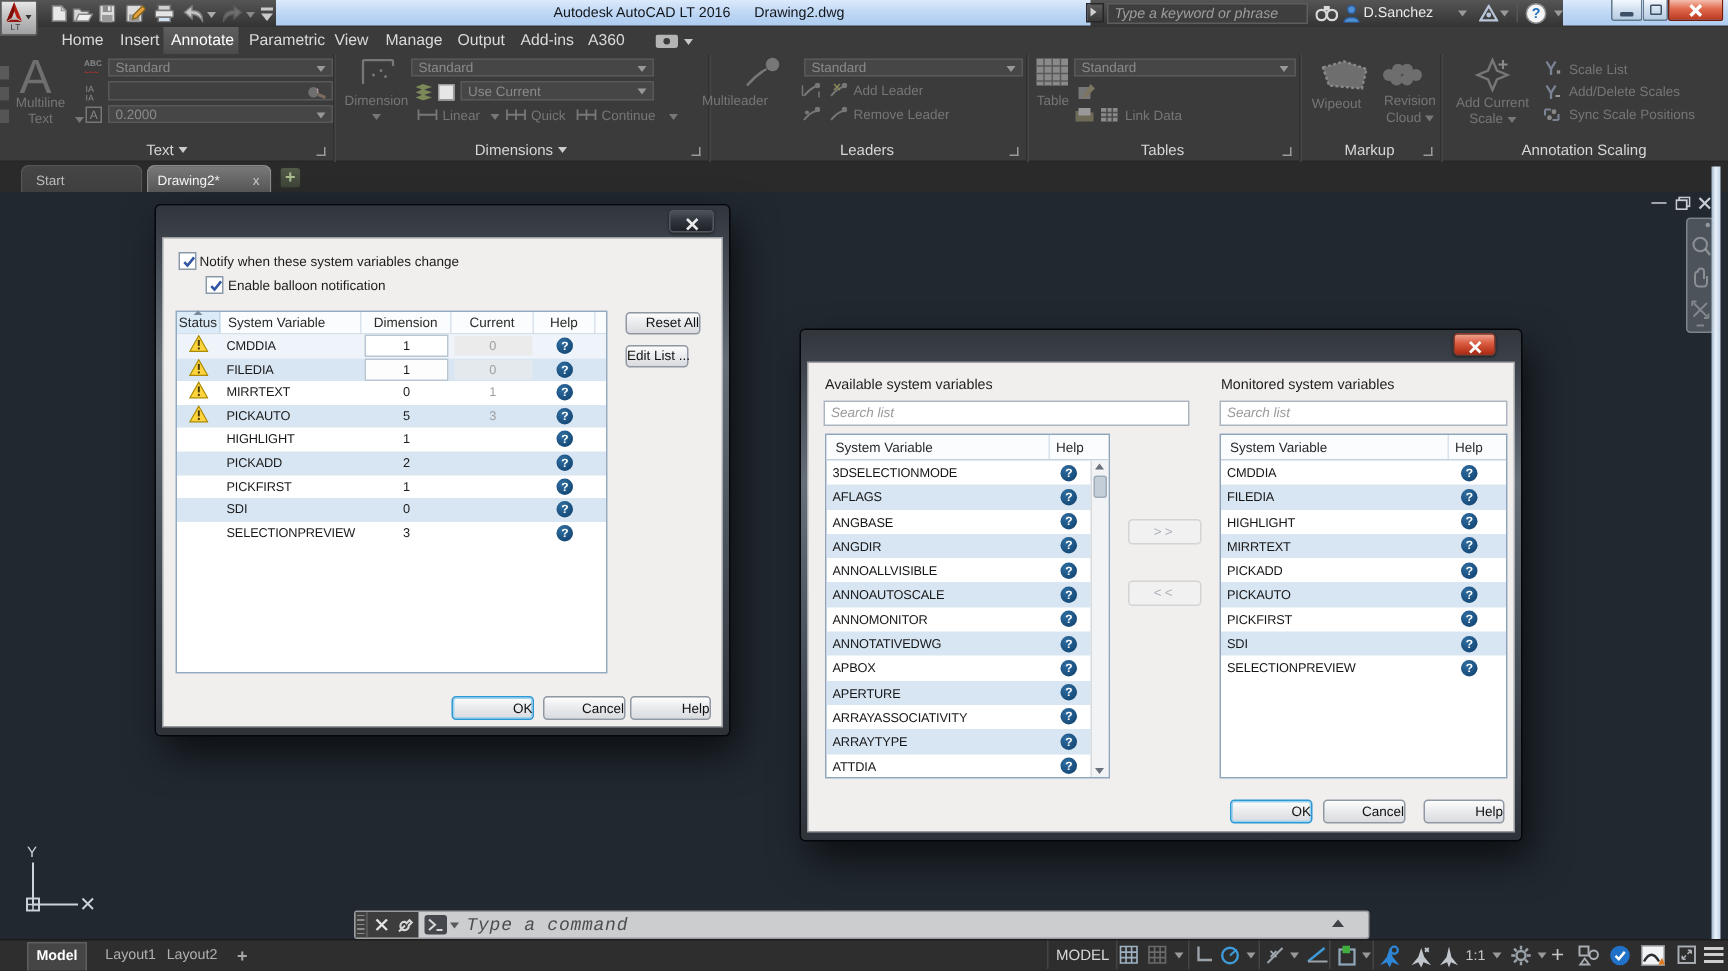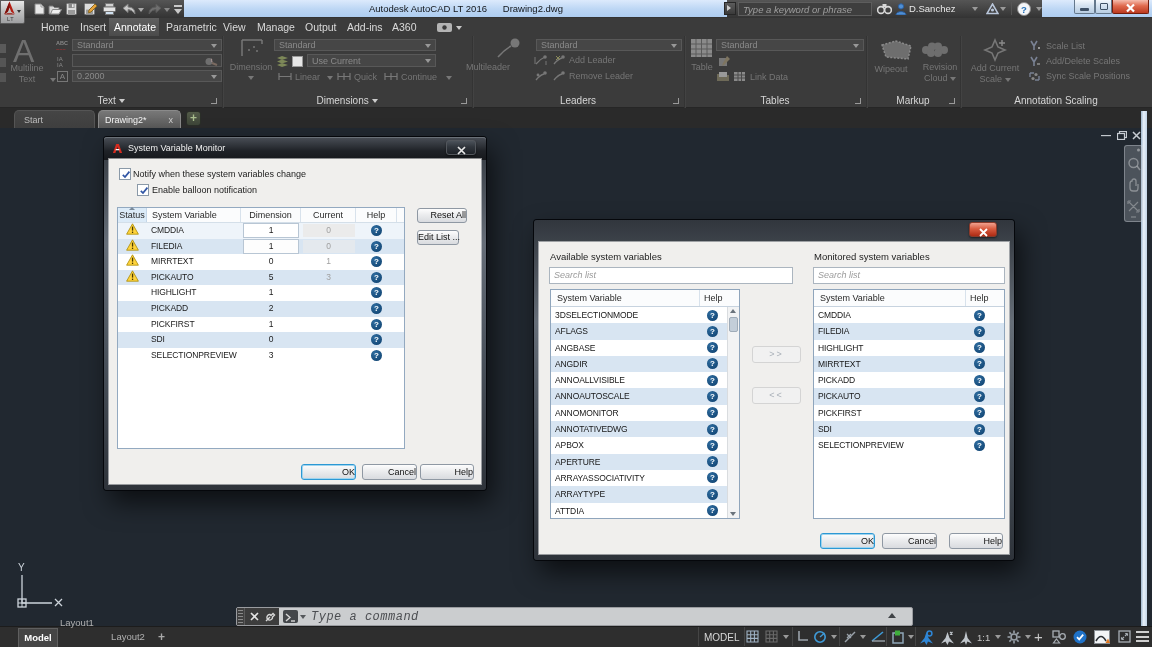--- a/index.html
+++ b/index.html
@@ -188,21 +188,21 @@
  <span class="a dtx" style="left:401px;top:36px">Continue</span>
     <span class="cd a" style="left:446px;top:40px;border-top-color:#777"></span>
  <div class="plab" style="left:222px;width:250px">Dimensions <span class="cd" style="border-top-color:#ccc"></span></div>
  <div class="lau" style="left:460px"></div>
  <div class="psep" style="left:472px;top:0;height:72px"></div>
 
  <svg class="a" style="left:494px;top:2px" width="28" height="22" viewBox="0 0 28 22">
       <circle cx="21" cy="5" r="4.5" fill="#777"></circle>
       <path d="M17 8 Q10 12 4 19" stroke="#777" stroke-width="1.6" fill="none"></path>
     </svg>
- <div class="a dtx" style="left:452px;top:26px;width:58px;text-align:right">Multileader</div>
+ <div class="a dtx" style="left:468px;top:26px;width:58px;text-align:left">Multileader</div>
  <div class="fld" style="left:536px;top:3px;width:146px">Standard<span class="fldc"></span></div>
  <svg class="a" style="left:534px;top:19px" width="13" height="11" viewBox="0 0 13 11">
       <path d="M2 9 Q6 4 11 2" stroke="#777" stroke-width="1.3" fill="none"></path>
       <circle cx="11" cy="2" r="1.8" fill="#777"></circle>
       <path d="M1 2 L1 9 M12 6 L12 10" stroke="#777"></path>
     </svg>
  <svg class="a" style="left:552px;top:19px" width="13" height="11" viewBox="0 0 13 11">
       <path d="M2 9 Q6 4 10 3" stroke="#777" stroke-width="1.3" fill="none"></path>
       <circle cx="11" cy="2" r="1.8" fill="#777"></circle>
       <path d="M4 1 L8 5 M8 1 L4 5" stroke="#8a8a5a" stroke-width="1"></path>
@@ -340,21 +340,21 @@
         <path d="M3 3 L7 6.5 L3 10" stroke="#d8d8d8" stroke-width="1.4" fill="none"></path>
         <path d="M8 10 L12 10" stroke="#d8d8d8" stroke-width="1.4"></path>
       </svg></div>
   <span class="cd a" style="left:63px;top:7px;border-top-color:#55585c"></span>
   <div class="a" style="left:74px;top:1px;color:#4c4e52;font:italic 12px/16px 'Liberation Mono',monospace;letter-spacing:0.5px">Type a command</div>
   <div class="a" style="right:16px;top:5px;width:0;height:0;border-left:4px solid transparent;border-right:4px solid transparent;border-bottom:5px solid #3f4246"></div>
 </div>
 
 <div class="a" style="left:0;top:626px;width:1152px;height:21px;background:#2e2e2e;border-top:1px solid #1c1c1c"></div>
 <div class="a" style="left:18px;top:628px;width:40px;height:19px;background:#454545;border:1px solid #5f5f5f;border-bottom:none;color:#fff;font:bold 9.5px/18px 'Liberation Sans',sans-serif;text-align:center">Model</div>
-<div class="a" style="left:60px;top:614px;width:44px;height:17px;color:#b0b0b0;font:9.5px/18px 'Liberation Sans',sans-serif;text-align:left">Layout1</div>
+<div class="a" style="left:60px;top:628px;width:44px;height:17px;color:#b0b0b0;font:9.5px/18px 'Liberation Sans',sans-serif;text-align:right">Layout1</div>
 <div class="a" style="left:106px;top:628px;width:44px;height:19px;color:#b0b0b0;font:9.5px/18px 'Liberation Sans',sans-serif;text-align:center">Layout2</div>
 <div class="a" style="left:155px;top:631px;width:13px;height:13px;color:#a8a8a8;font:bold 12px/12px 'Liberation Sans',sans-serif;text-align:center">+</div>
 <div class="a" style="left:698px;top:627px;width:1px;height:19px;background:#454545"></div>
 <div class="a" style="left:744px;top:627px;width:1px;height:19px;background:#454545"></div>
 <div class="a" style="left:792px;top:627px;width:1px;height:19px;background:#454545"></div>
 <div class="a" style="left:839px;top:627px;width:1px;height:19px;background:#454545"></div>
 <div class="a" style="left:886px;top:627px;width:1px;height:19px;background:#454545"></div>
 <div class="a" style="left:915px;top:627px;width:1px;height:19px;background:#454545"></div>
 <div class="a" style="left:704px;top:629px;color:#d8d8d8;font-size:10px;line-height:17px">MODEL</div>
 <svg class="sic" style="left:746px" width="13" height="13" viewBox="0 0 13 13">
@@ -421,27 +421,20 @@
     <path d="M2 11 Q7 2 12 11" fill="none" stroke="#2a2e33" stroke-width="1.6"></path>
     <path d="M11.5 13 L14 8.5 L16 13 Z" fill="#e07820"></path>
   </svg>
 <svg class="sic" style="left:1118px" width="13" height="13" viewBox="0 0 13 13">
     <rect x="1" y="1" width="11" height="11" fill="none" stroke="#a8aeb4" stroke-width="1.3"></rect>
     <path d="M3.5 9.5 L6 7 M9.5 3.5 L7 6 M3.5 9.5 L5.8 9.5 M3.5 9.5 L3.5 7.2 M9.5 3.5 L7.2 3.5 M9.5 3.5 L9.5 5.8" stroke="#a8aeb4" stroke-width="1.1" fill="none"></path>
   </svg>
 <div class="a" style="left:1136px;top:631px;width:13px;height:11px;background:repeating-linear-gradient(180deg,#cfcfcf 0 2px,transparent 2px 4.5px)"></div>
 
 <div class="dlg" style="left:104px;top:137px;width:382px;height:353px">
- <div class="dtit">
-      <svg style="position:absolute;left:8px;top:6px" width="11" height="11" viewBox="0 0 12 12">
-        <path d="M1 11 L4.5 1 L7.5 1 L11 11 L8.3 11 L6 4.2 L3.7 11 Z" fill="#d32b1f"></path>
-        <path d="M4.2 6.5 L7.8 6.5 L8.3 8 L3.7 8 Z" fill="#fff"></path>
-      </svg>
-      <span style="position:absolute;left:24px">System Variable Monitor</span>
-    </div>
  <div class="dbody"></div>
  <div class="xbtn xdark" style="left:342px;top:3px"><svg width="9" height="9" viewBox="0 0 9 9" style="margin-top:3px">
         <path d="M1 1 L8 8 M8 1 L1 8" stroke="#e9e9e9" stroke-width="1.7"></path>
       </svg></div>
  <div class="a" style="left:15px;top:31px;width:12px;height:12px;background:#fff;border:1px solid #8a99a8">
       <svg width="10" height="10" viewBox="0 0 10 10" style="display:block;margin:1px 0 0 1px">
         <path d="M1.8 4.8 L4 7 L8.4 1.6" stroke="#3156a5" stroke-width="1.7" fill="none"></path>
       </svg>
     </div>
  <div class="a" style="left:29px;top:31px;font-size:9px;color:#1c1c1c;line-height:12px">Notify when these system variables change</div>

